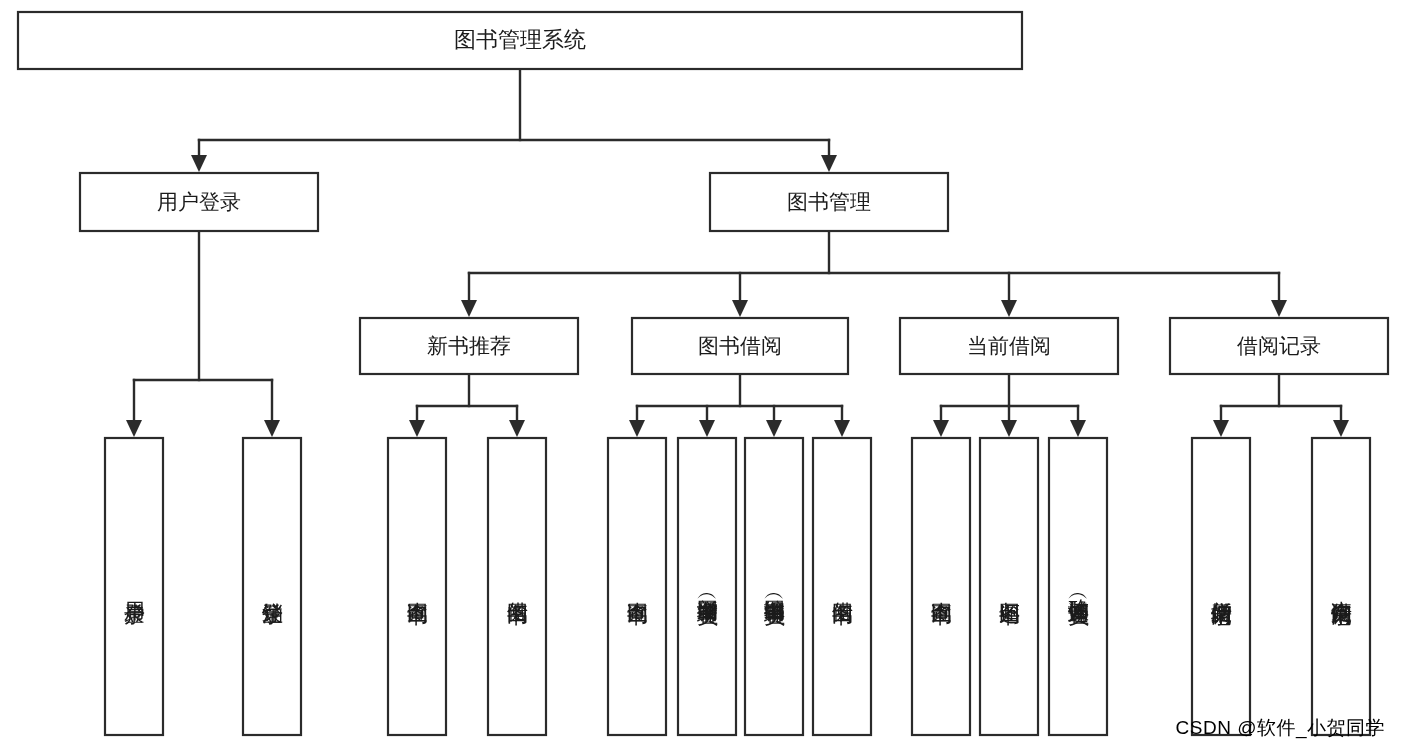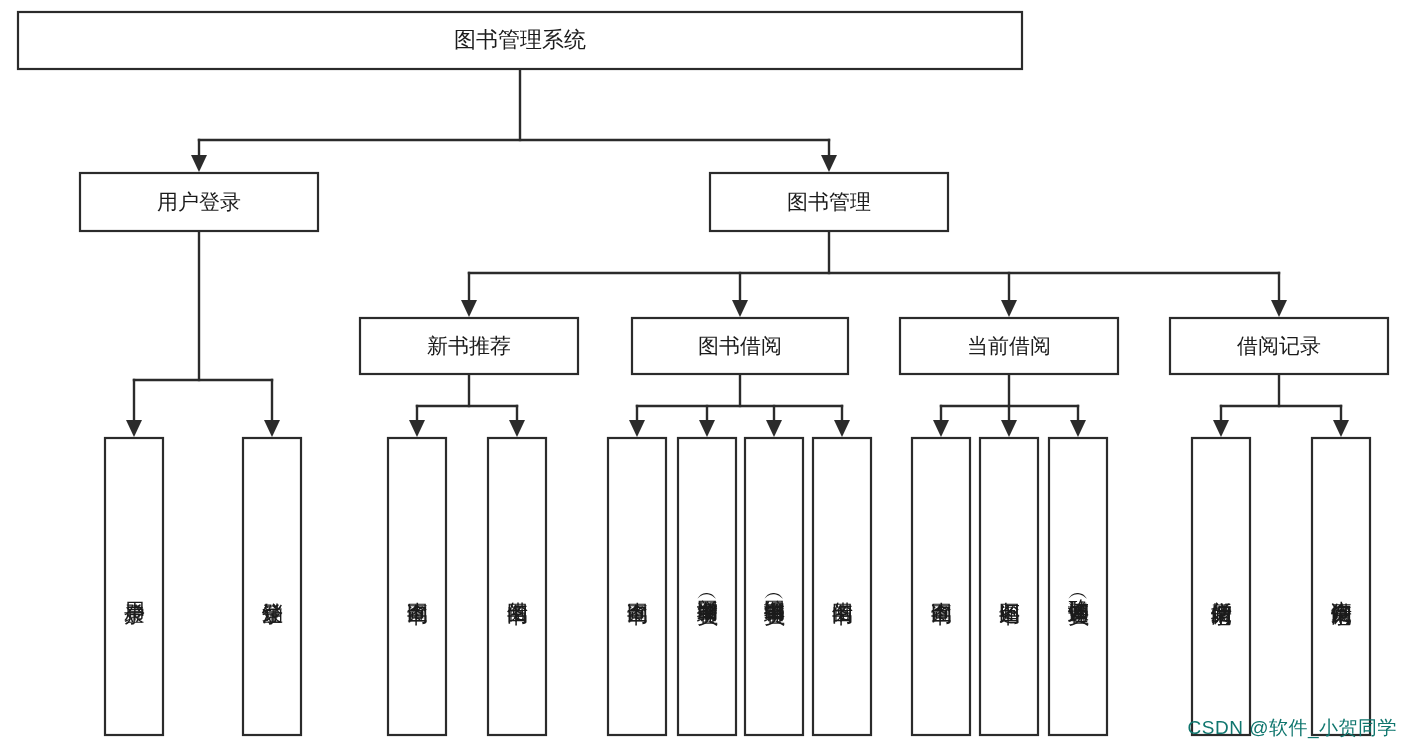--- a/index.html
+++ b/index.html
@@ -59,25 +59,25 @@
     stroke-width: 2.4;
     fill: none;
     stroke-linecap: square;
   }
   .arrow-head {
     fill: #2b2b2b;
     stroke: none;
   }
   #watermark {
     position: absolute;
-    right: 8px;
+    right: 20px;
     bottom: 6px;
     font-family: "Liberation Sans", "DejaVu Sans", sans-serif;
     font-size: 19px;
-    color: #0f766e;
+    color: #000000;
     letter-spacing: 0.5px;
     user-select: none;
     pointer-events: none;
   }
 </style>
 </head>
 <body>
 
 <div id="diagram-root">
 

